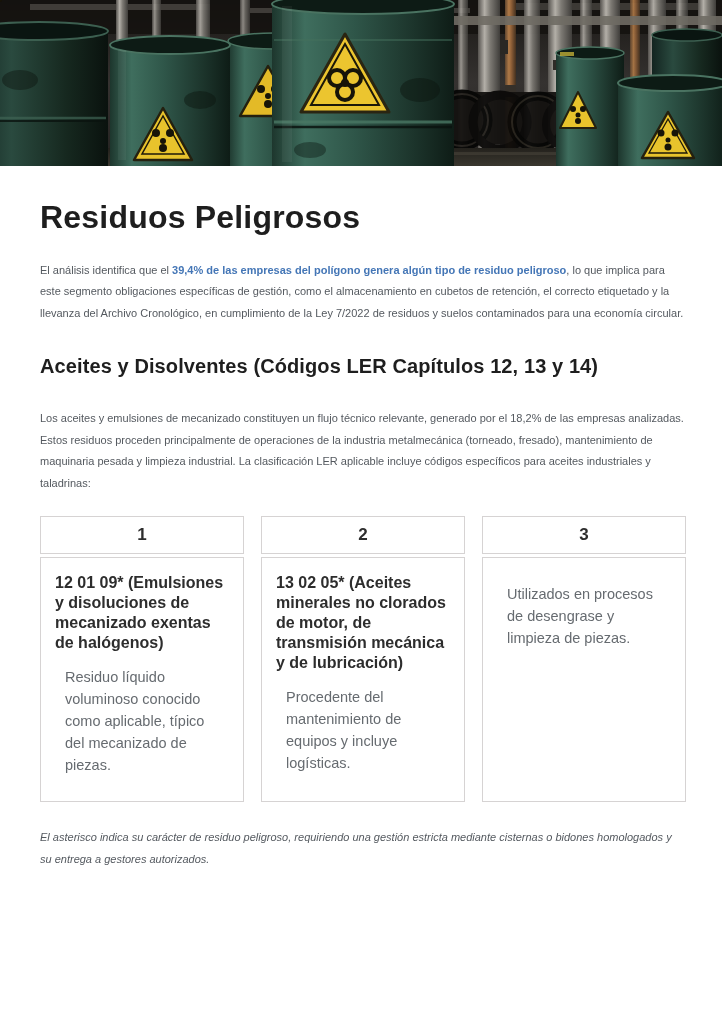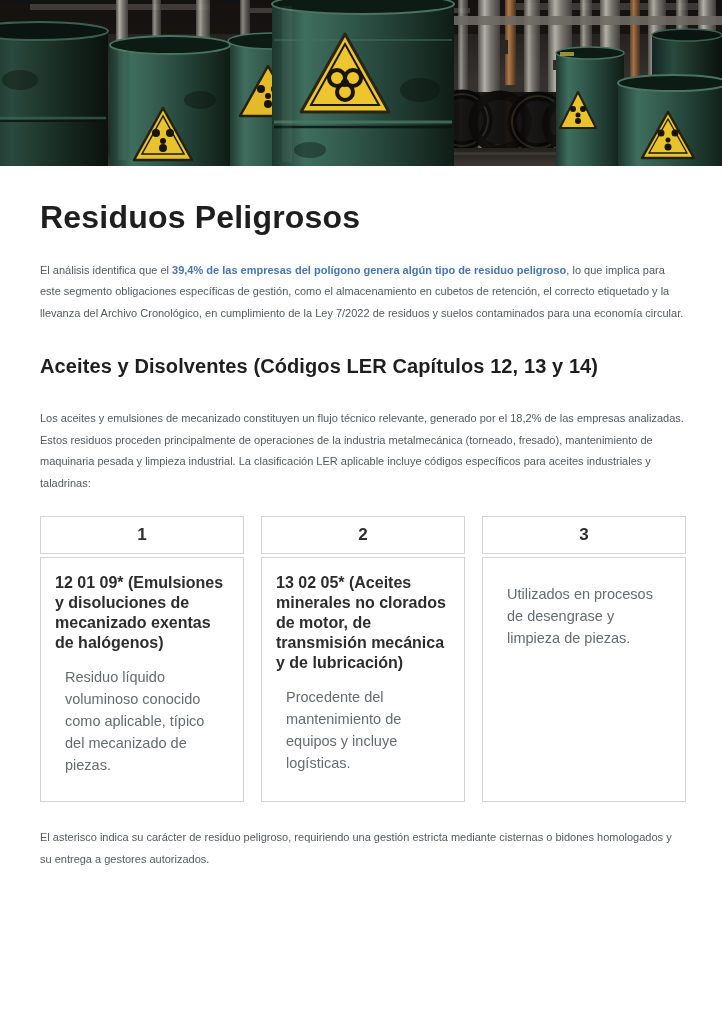--- a/index.html
+++ b/index.html
@@ -28,21 +28,21 @@
   .card-header{
     border:1px solid #d6d3d3;height:36px;margin-bottom:3px;
     display:flex;align-items:center;justify-content:center;
     font-size:17px;font-weight:700;color:#2d2d2d;flex:0 0 auto;
   }
   .card-body{border:1px solid #d6d3d3;padding:15px 14px;flex:1 1 auto;}
   .card-title{
     margin:0 0 13px;font-size:16px;line-height:20px;font-weight:700;color:#2d2d2d;
   }
   .card-desc{margin:10px;font-size:14.5px;line-height:22px;color:#666b70;}
-  .footnote{margin:25px 0 0;}
+  .footnote{margin:25px 0 0;font-style:italic;}
 </style>
 </head>
 <body>
 
 <div>
 <svg class="hero" viewBox="0 0 722 166" preserveAspectRatio="none" aria-hidden="true">
   <defs>
     <linearGradient id="bgGrad" x1="0" y1="0" x2="0" y2="1">
       <stop offset="0" stop-color="#191714"></stop>
       <stop offset="0.5" stop-color="#353230"></stop>

